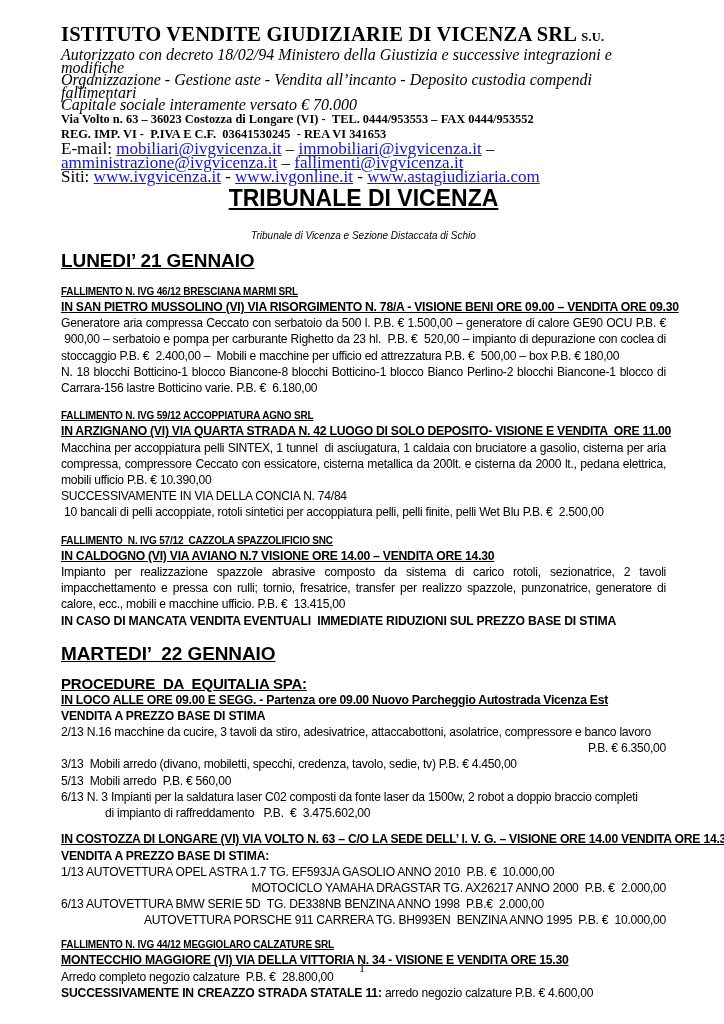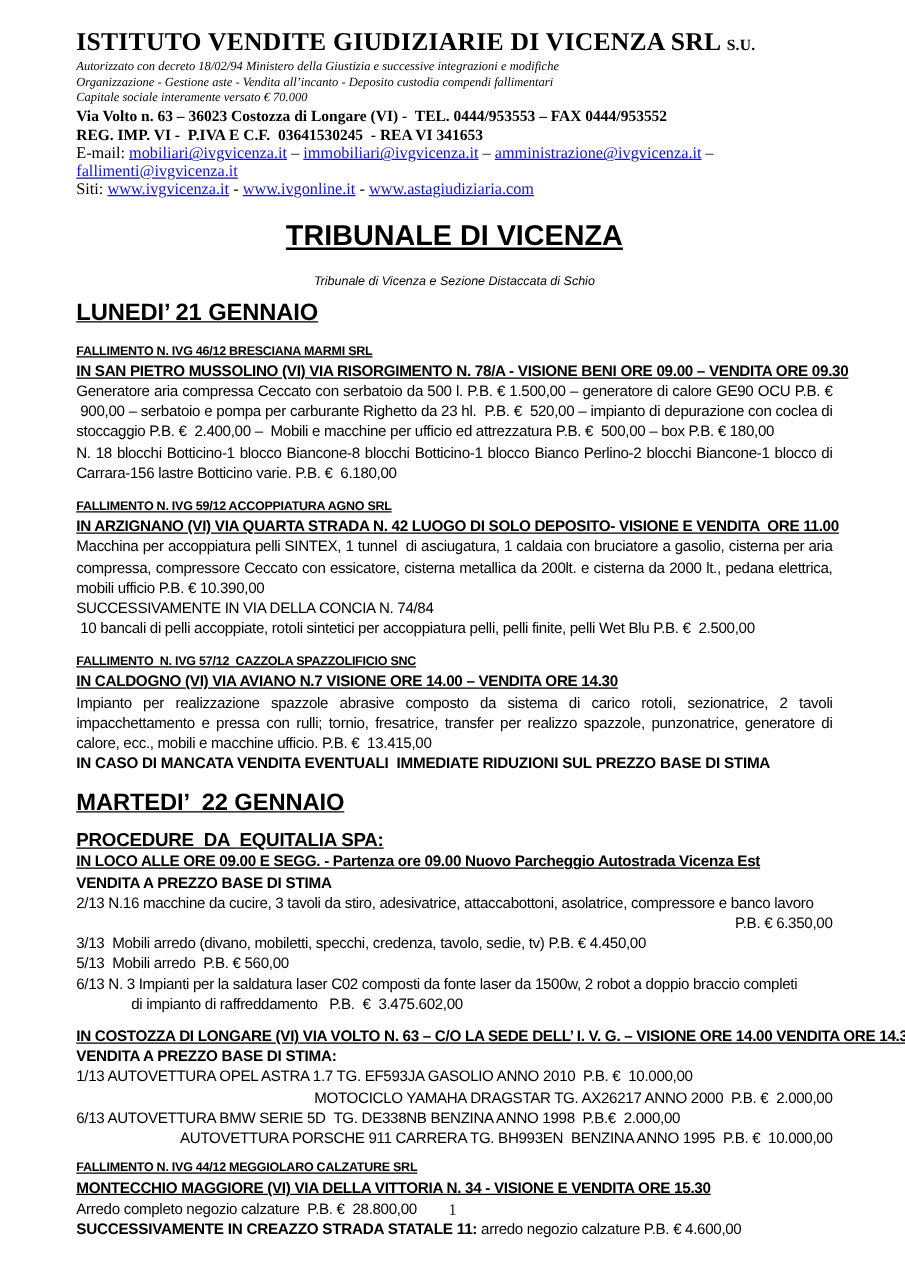--- a/index.html
+++ b/index.html
@@ -7,28 +7,28 @@
   body {
     width:724px; height:1024px; position:relative; overflow:hidden;
     color:#000; font-family:"Liberation Sans", sans-serif;
   }
   .page { padding:22px 58px 0 61px; }
 
   
   .letterhead { font-family:"Liberation Serif", serif; }
   .org-title { font-size:20.5px; font-weight:bold; line-height:24px; letter-spacing:.2px; }
   .org-suffix { font-size:12.5px; font-weight:bold; }
-  .lh-italic { font-size:10px; font-style:italic; line-height:12.6px; }
+  .lh-italic { font-size:16px; font-style:italic; line-height:12.6px; }
   .lh-bold { font-size:12.4px; font-weight:bold; line-height:14.8px; }
-  .lh-line { font-size:13px; line-height:14.4px; }
+  .lh-line { font-size:17px; line-height:14.4px; }
   a.doc-link { color:#1414c8; text-decoration:underline; cursor:pointer; }
 
   
   .doc-title { text-align:center; font-size:23px; font-weight:bold;
-    text-decoration:underline; margin-top:16px; line-height:26px; }
+    text-decoration:underline; line-height:26px; }
   .doc-subtitle { text-align:center; font-size:10px; font-style:italic;
     margin-top:18px; line-height:13px; }
 
   
   .day-heading { font-size:19px; font-weight:bold; text-decoration:underline;
     margin-top:8px; line-height:22px; letter-spacing:-0.1px; }
   .fall-title { font-size:10px; font-weight:bold; text-decoration:underline;
     margin-top:11px; line-height:17px; letter-spacing:-0.2px; white-space:nowrap; }
   .proc-title { font-size:15px; font-weight:bold; text-decoration:underline;
     margin-top:10px; line-height:18px; letter-spacing:-0.2px; }

